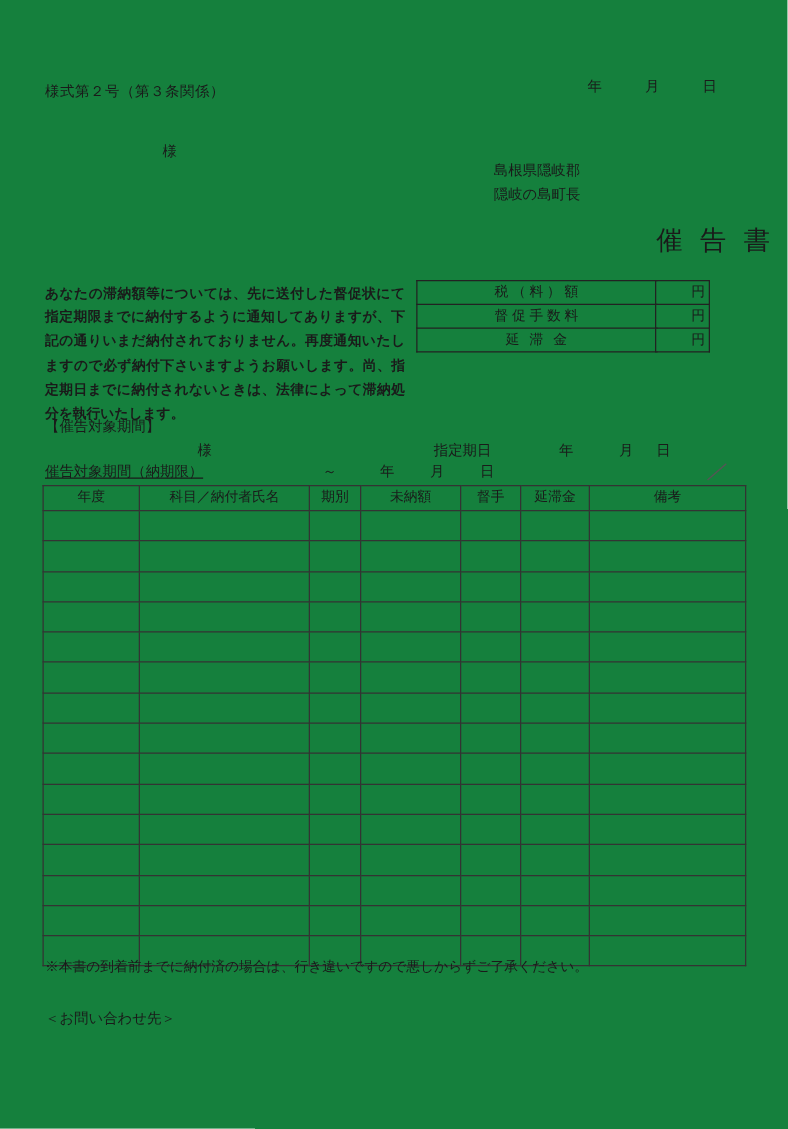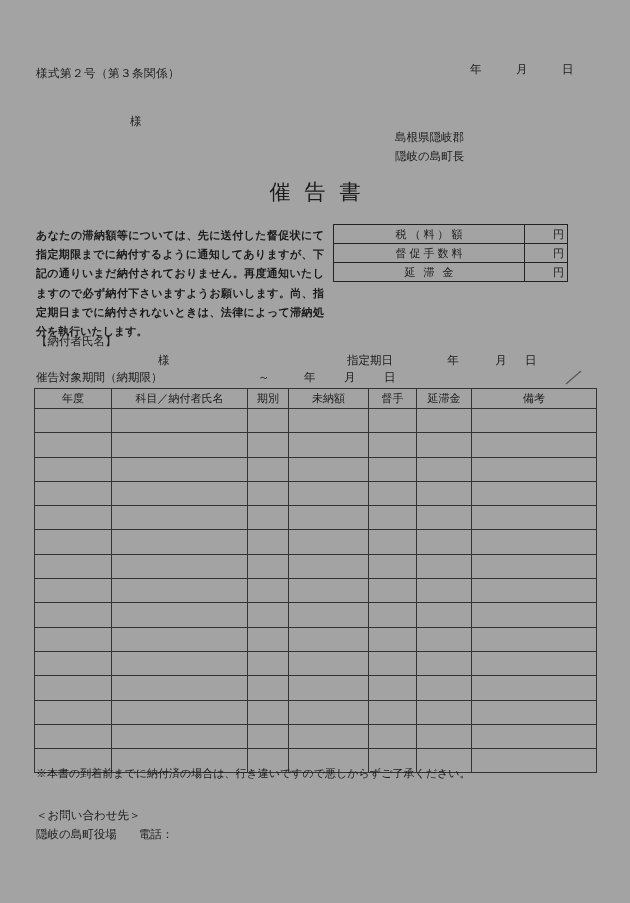--- a/index.html
+++ b/index.html
@@ -9,21 +9,21 @@
     background: #ffffff;
   }
   body {
     font-family: "Liberation Serif", "DejaVu Serif", serif;
     color: #1a1a1a;
   }
   #page {
     position: relative;
     width: 630px;
     height: 903px;
-    background: #a3a3a3;
+    background: #15803d;
     overflow: hidden;
   }
   .abs { position: absolute; }
 
   
   .form-no {
     left: 36px;
     top: 66px;
     font-size: 11.5px;
     letter-spacing: 0.5px;
@@ -49,21 +49,21 @@
     top: 128px;
     font-size: 11.5px;
     line-height: 19px;
     white-space: nowrap;
   }
 
   .doc-title {
     left: 0;
     top: 178px;
     width: 630px;
-    text-align: center;
+    text-align: right;
     font-size: 21px;
     letter-spacing: 14px;
     text-indent: 14px;
     font-weight: 400;
   }
 
   
   .body-text {
     left: 36px;
     top: 226px;
@@ -122,20 +122,21 @@
   .designated-date .lbl { margin-right: 36px; }
   .designated-date .g { display: inline-block; width: 48px; }
   .designated-date .g:last-child { width: auto; }
 
   .period-row {
     left: 36px;
     top: 370px;
     width: 560px;
     font-size: 11.5px;
     white-space: nowrap;
+    text-decoration: underline;
   }
   .period-row .label { }
   .period-row .tilde { position: absolute; left: 222px; }
   .period-row .d1 { position: absolute; left: 268px; }
   .period-row .d2 { position: absolute; left: 308px; }
   .period-row .d3 { position: absolute; left: 348px; }
   .slash-mark {
     left: 565px;
     top: 370px;
     width: 18px;
@@ -222,21 +223,21 @@
         <td class="amt-label spread" colspan="2">督促手数料</td>
         <td class="amt-value" colspan="2"><span></span><span>円</span></td>
       </tr>
       <tr>
         <td class="amt-label spread" colspan="2" style="letter-spacing:8px;text-indent:8px">延滞金</td>
         <td class="amt-value" colspan="2"><span></span><span>円</span></td>
       </tr>
     </tbody>
   </table>
 
-  <div class="abs payer-heading">【納付者氏名】</div>
+  <div class="abs payer-heading">【催告対象期間】</div>
   <div class="abs payer-sama">様</div>
 
   <div class="abs designated-date">
     <span class="lbl">指定期日</span><span class="g">年</span><span class="g">月</span><span class="g">日</span>
   </div>
 
   <div class="abs period-row">
     <span class="label">催告対象期間（納期限）</span>
     <span class="tilde">～</span>
     <span class="d1">年</span>
@@ -406,18 +407,15 @@
           <td></td>
           <td></td>
         </tr>
       </tbody>
   </table>
 
   <div class="abs note-line">※本書の到着前までに納付済の場合は、行き違いですので悪しからずご了承ください。</div>
 
   <div class="abs contact">
     <div>＜お問い合わせ先＞</div>
-    <div>
-      <span class="office">隠岐の島町役場</span><span>電話：</span><span></span>
-    </div>
   </div>
 
 </div>
 
 </body></html>

